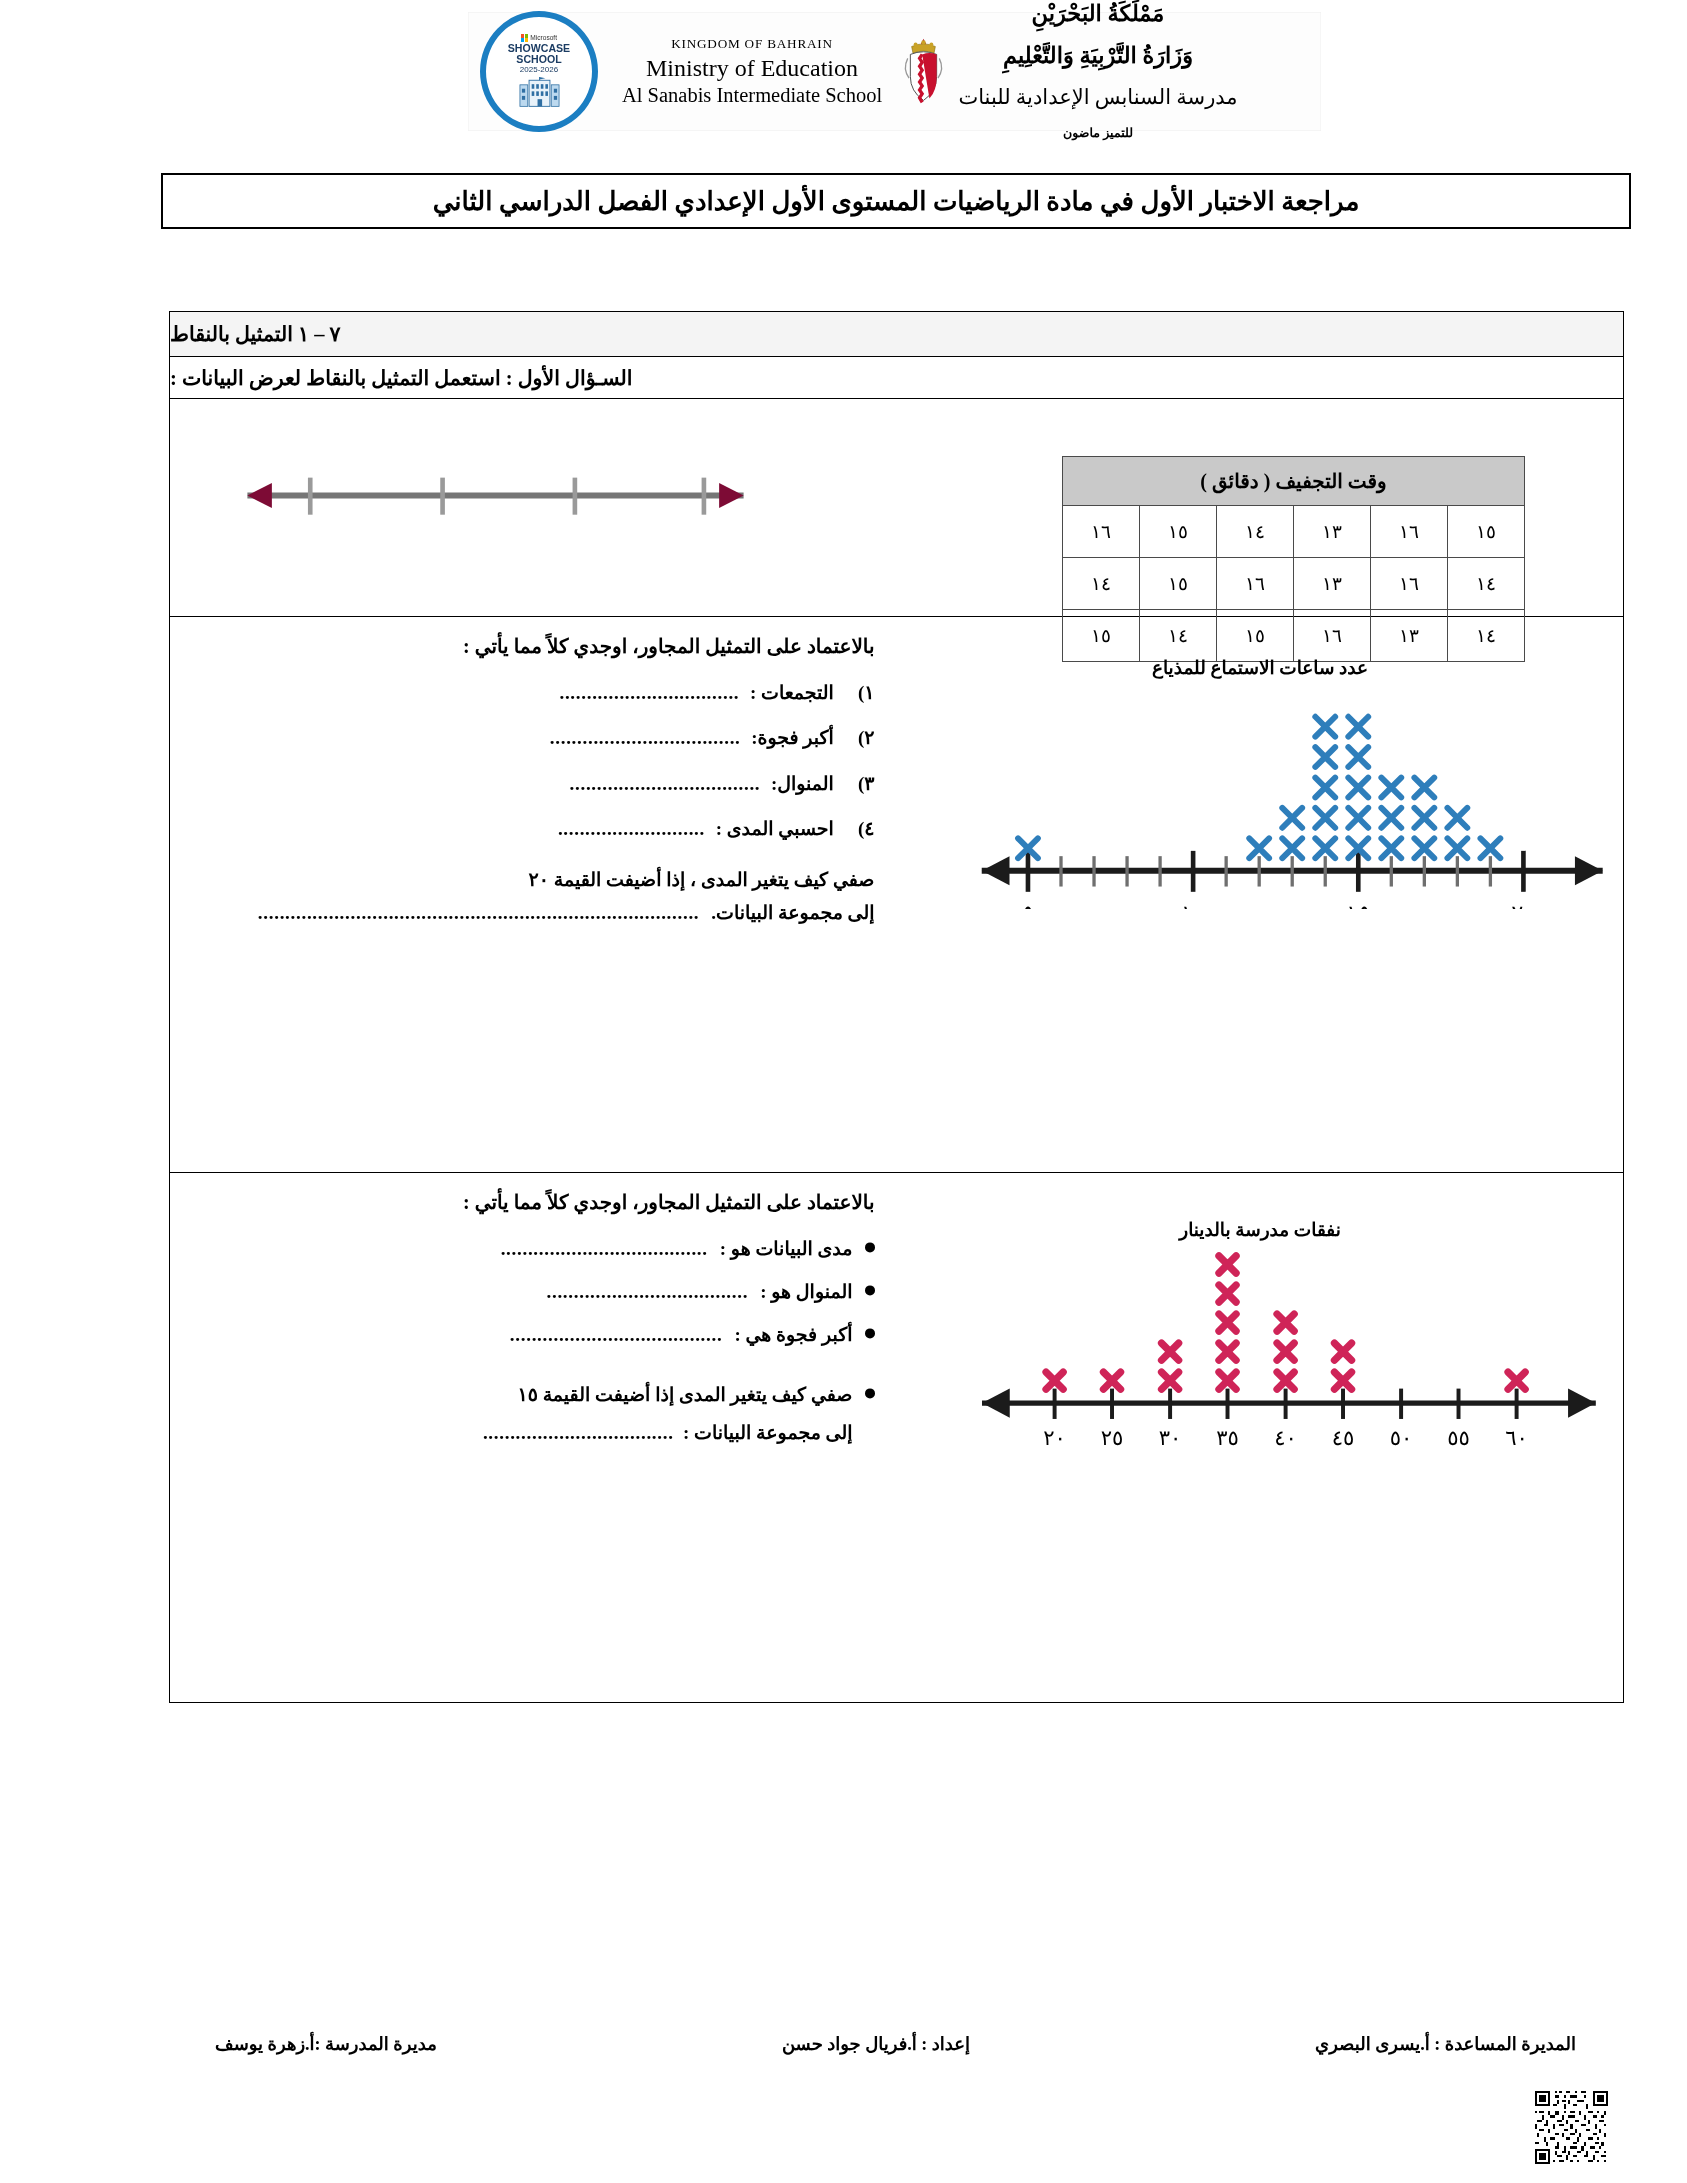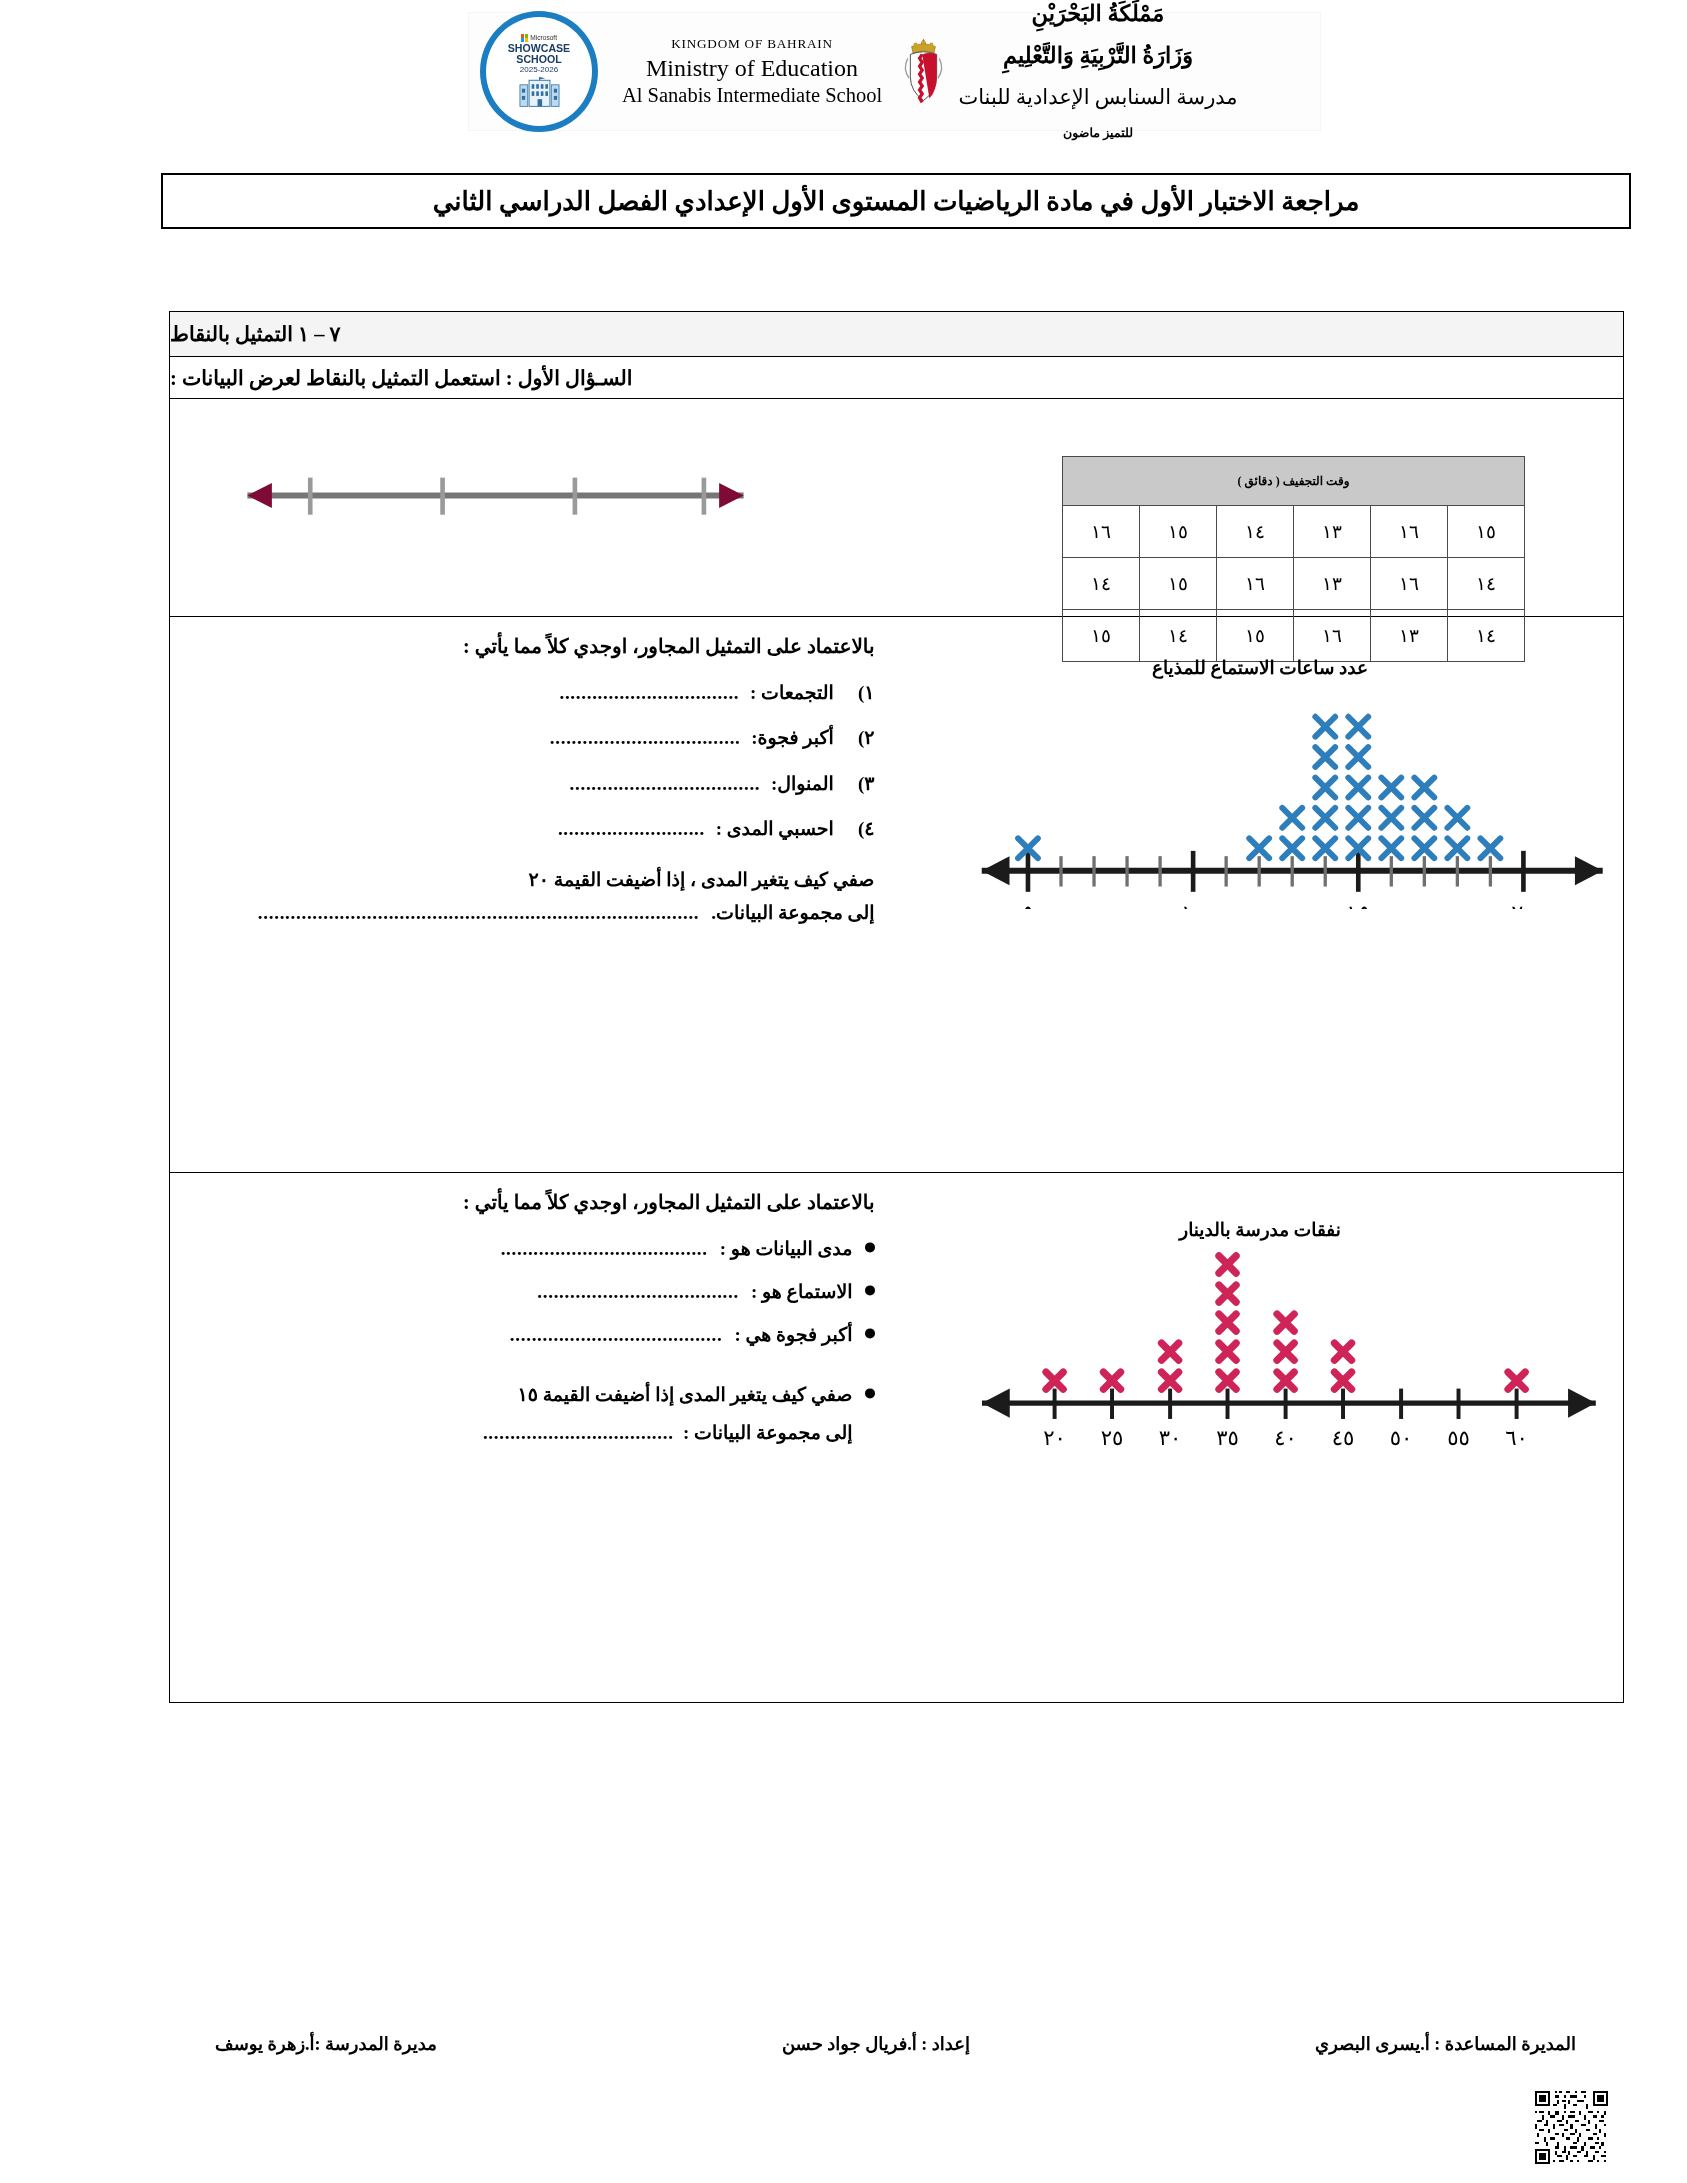--- a/index.html
+++ b/index.html
@@ -92,21 +92,21 @@
   .body-left{position:relative;box-sizing:border-box;}
   .body-right{position:relative;box-sizing:border-box;padding:17px 22.5px 13.2px 13.2px;direction:rtl;}
 
   
   .dtable{
     border-collapse:collapse;margin:57px 0 0 0;
     position:absolute;left:165px;top:0;
   }
   .dtable th{
     background:#c9c9c9;border:1.3px solid #4a4a4a;
-    font-size:12px;font-weight:bold;height:48px;direction:rtl;padding:0 6.6px;
+    font-size:20px;font-weight:bold;height:48px;direction:rtl;padding:0 6.6px;
   }
   .dtable td{
     border:1.3px solid #4a4a4a;width:74px;height:49px;
     text-align:center;font-size:18.5px;direction:rtl;
   }
 
   
   .blankline{position:absolute;left:40px;top:60px;}
 
   
@@ -549,21 +549,21 @@
       <div class="body-right" style="width:726px;">
         <div class="intro">بالاعتماد على التمثيل  المجاور، اوجدي كلاً مما يأتي :</div>
         <ul class="blist">
             <li>
               <span class="bullet"></span>
               <span>مدى البيانات هو :</span>
               <span class="dots">......................................</span>
             </li>
             <li>
               <span class="bullet"></span>
-              <span>الاستماع هو :</span>
+              <span>المنوال هو :</span>
               <span class="dots">.....................................</span>
             </li>
             <li>
               <span class="bullet"></span>
               <span>أكبر فجوة هي :</span>
               <span class="dots">.......................................</span>
             </li>
           </ul>
         <div class="note" style="margin-top:32px;display:flex;flex-direction:row;align-items:baseline;gap:12px;">
           <span class="bullet"></span>

